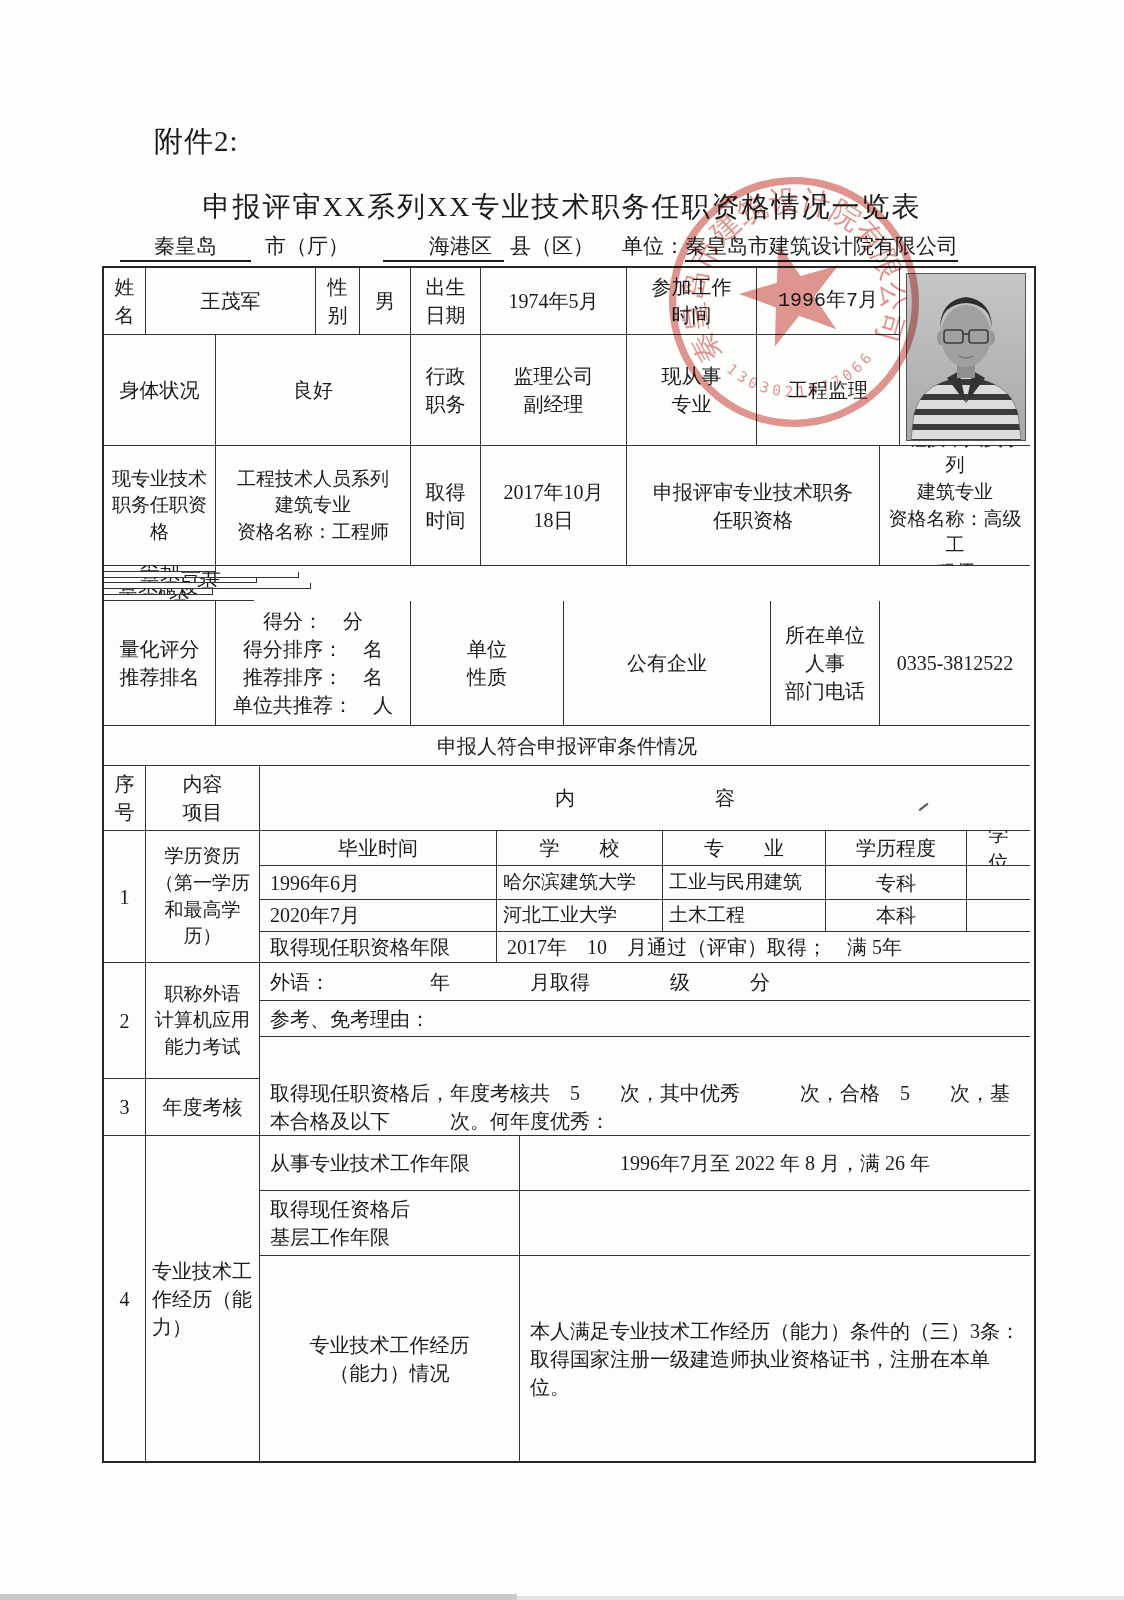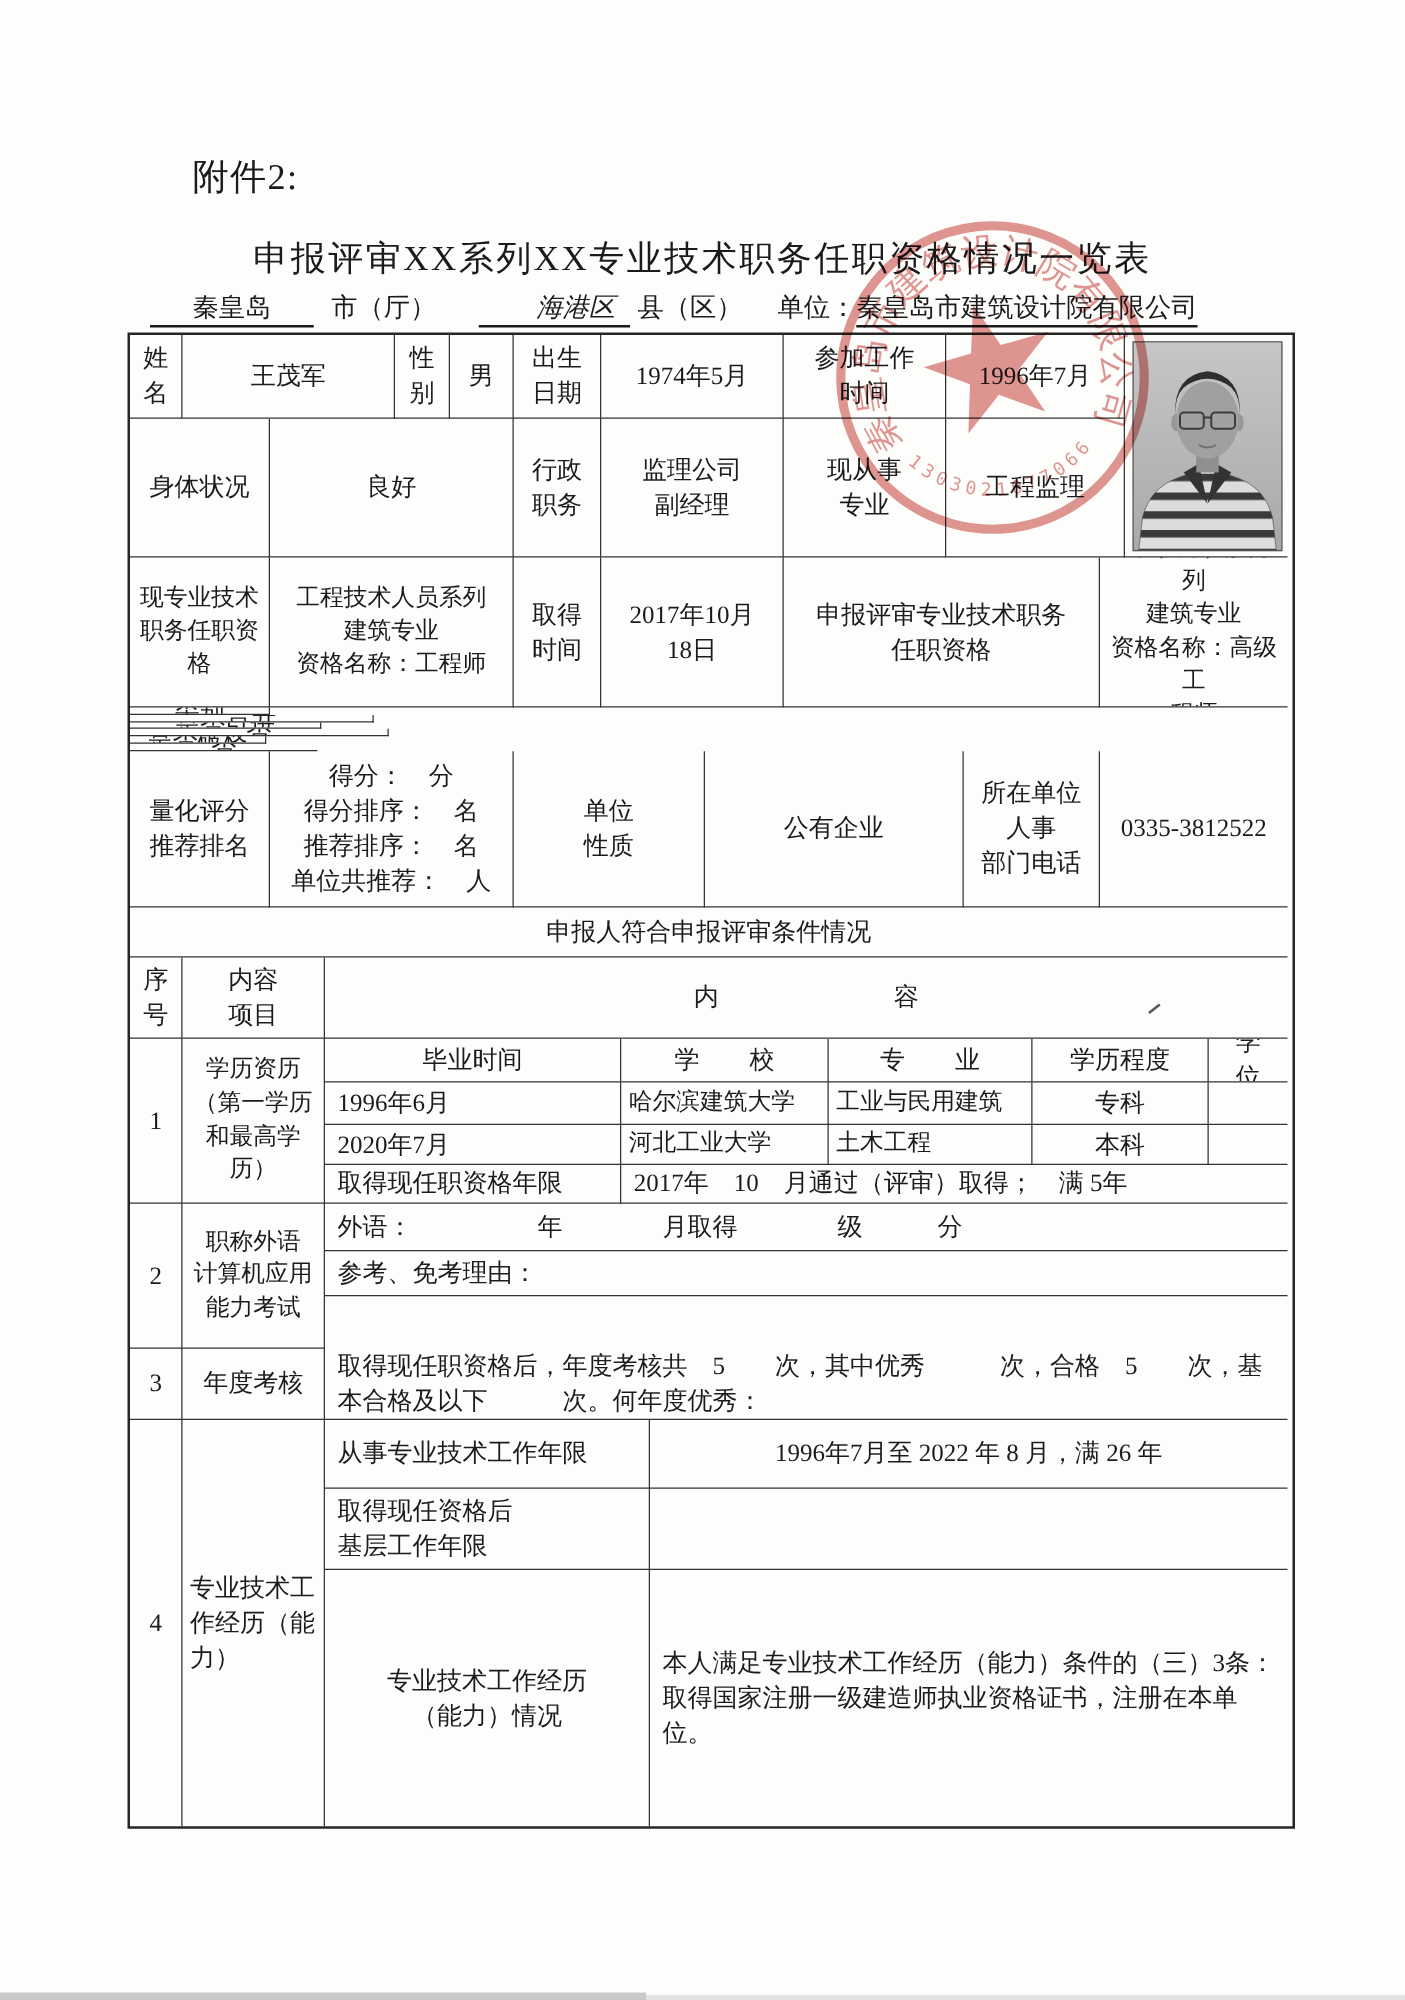--- a/index.html
+++ b/index.html
@@ -8,21 +8,21 @@
     font-family:"Liberation Serif","DejaVu Serif",serif;
     color:#1b1b1b;
   }
   .page{position:relative;width:1124px;height:1600px;background:#fdfdfc;overflow:hidden;}
   .attachment{position:absolute;left:154px;top:122px;font-size:29px;letter-spacing:1px;}
   .title{position:absolute;left:0;top:188px;width:1124px;text-align:center;font-size:28px;letter-spacing:2px;}
   .header-line{position:absolute;left:120px;top:232px;width:920px;font-size:21px;white-space:nowrap;}
   .u{border-bottom:2px solid #1b1b1b;display:inline-block;text-align:center;}
   .hl-city{padding:0 34px;}
   .hl-suffix{margin-left:14px;}
-  .hl-county{margin-left:34px;padding:0 12px 0 46px;font-style:italic;}
+  .hl-county{margin-left:34px;padding:0 12px 0 46px;}
   .hl-county-suffix{margin-left:6px;}
   .hl-unit-label{margin-left:28px;}
 
   .tbl{position:absolute;left:102px;top:266px;width:930px;border:2px solid #262626;background:transparent;}
   .r{display:flex;align-items:stretch;}
   .col{display:flex;flex-direction:column;}
   .c{
     box-sizing:border-box;display:flex;align-items:center;justify-content:center;
     border-right:1px solid #333;border-bottom:1px solid #333;
     text-align:center;white-space:pre-line;font-size:20px;line-height:1.4;
@@ -60,21 +60,21 @@
 名</div>
           <div class="c" style="width:170px;">王茂军</div>
           <div class="c" style="width:44px;">性
 别</div>
           <div class="c" style="width:51px;">男</div>
           <div class="c" style="width:70px;">出生
 日期</div>
           <div class="c" style="width:146px;">1974年5月</div>
           <div class="c" style="width:130px;">参加工作
 时间</div>
-          <div class="c" style="width:143px;">1996年7月</div>
+          <div class="c" style="width:143px;font-family:Liberation Mono, monospace;">1996年7月</div>
         </div>
         <div class="r" style="height:111px;">
           <div class="c" style="width:112px;">身体状况</div>
           <div class="c" style="width:195px;">良好</div>
           <div class="c" style="width:70px;">行政
 职务</div>
           <div class="c" style="width:146px;">监理公司
 副经理</div>
           <div class="c" style="width:130px;">现从事
 专业</div>
@@ -154,21 +154,21 @@
           <div class="c" style="width:141px;">学历程度</div>
           <div class="c nr" style="width:63px;">学　　位</div>
         </div>
         <div class="r" style="height:34px;">
           <div class="c al" style="width:237px;">1996年6月</div>
           <div class="c al small" style="width:166px;padding-left:6px;">哈尔滨建筑大学</div>
           <div class="c al small" style="width:163px;padding-left:6px;">工业与民用建筑</div>
           <div class="c" style="width:141px;">专科</div>
           <div class="c nr" style="width:63px;"></div>
         </div>
-        <div class="r" style="height:32px;">
+        <div class="r" style="height:32px;align-items:flex-end;">
           <div class="c al" style="width:237px;">2020年7月</div>
           <div class="c al small" style="width:166px;padding-left:6px;">河北工业大学</div>
           <div class="c al small" style="width:163px;padding-left:6px;">土木工程</div>
           <div class="c" style="width:141px;">本科</div>
           <div class="c nr" style="width:63px;"></div>
         </div>
         <div class="r" style="height:31px;">
           <div class="c al" style="width:237px;">取得现任职资格年限</div>
           <div class="c al nr" style="width:533px;">2017年　10　月通过（评审）取得；　满 5年</div>
         </div>

